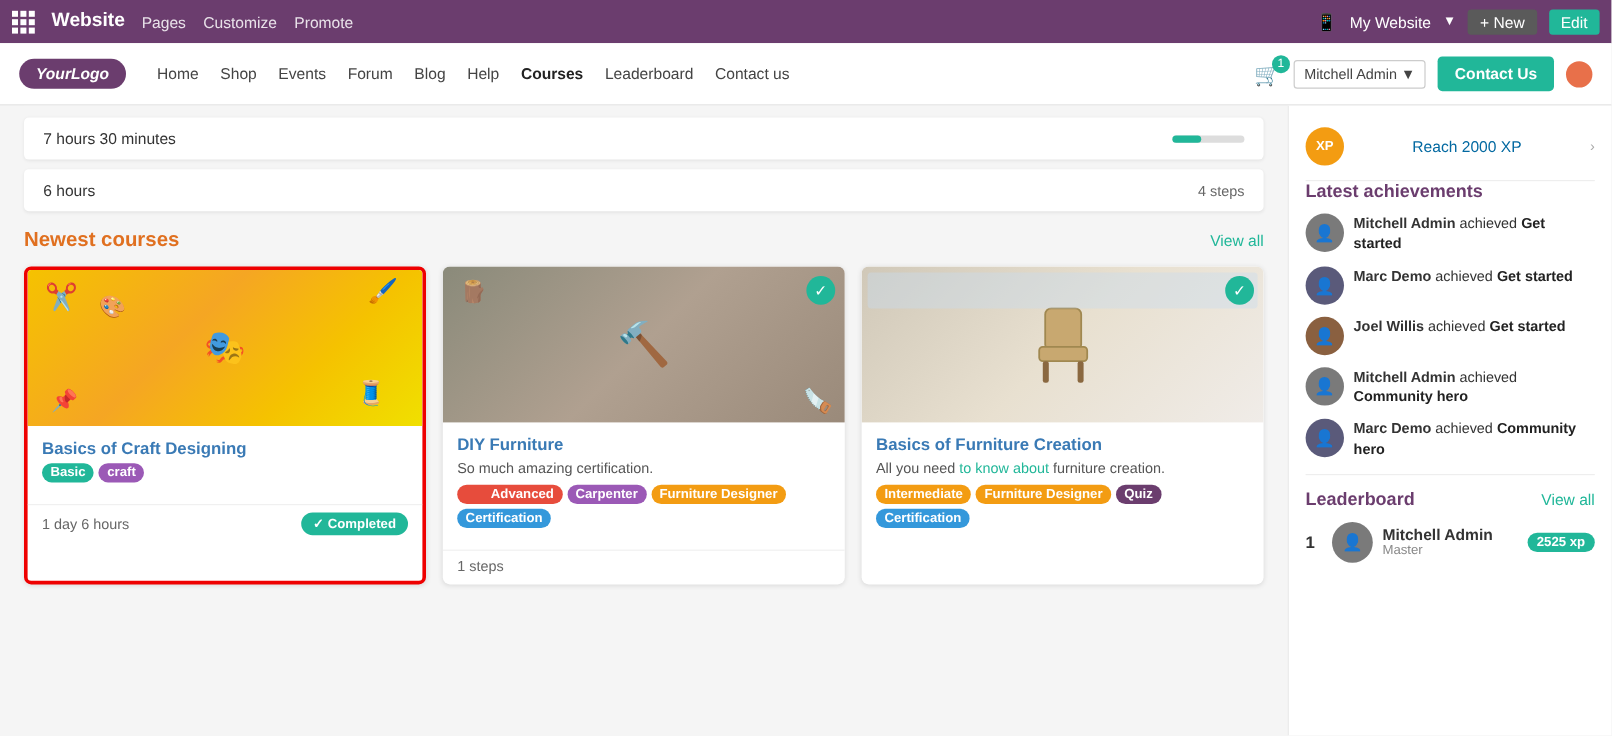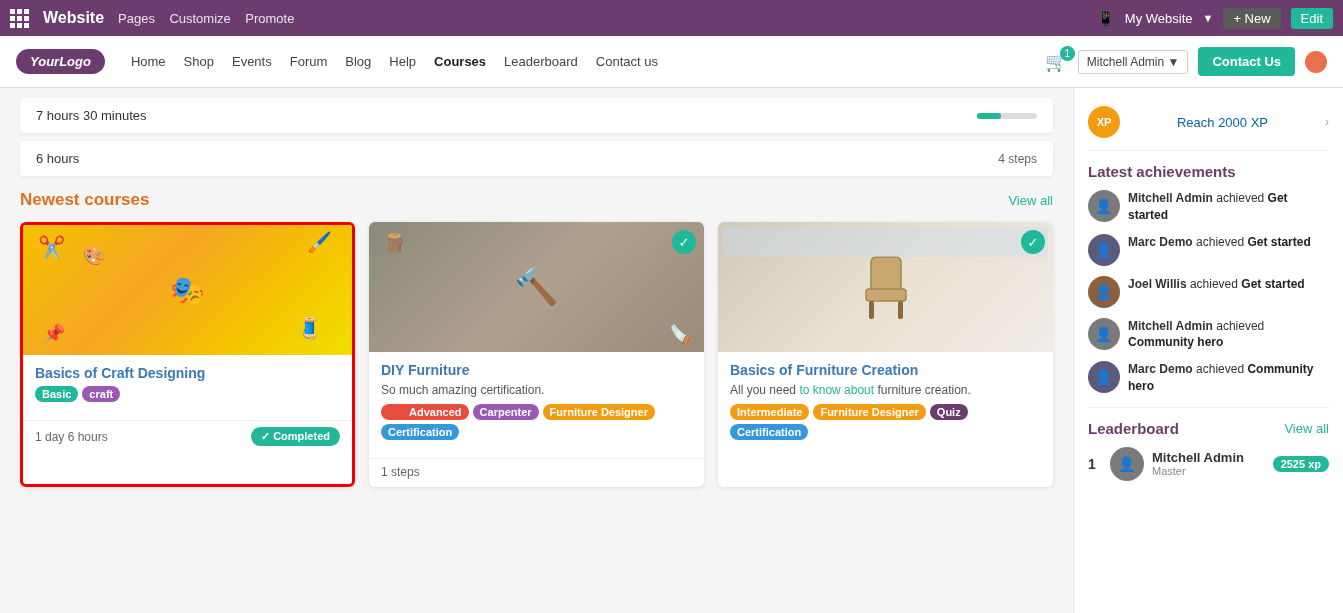--- a/index.html
+++ b/index.html
@@ -275,21 +275,20 @@
       padding: 12px 14px;
       overflow-y: auto;
     }
 
     .reach-xp-row {
       display: flex;
       align-items: center;
       gap: 8px;
       padding: 6px 0 12px 0;
       border-bottom: 1px solid #eee;
-      margin-bottom: 12px;
     }
     .xp-circle {
       width: 32px; height: 32px;
       background: #f39c12;
       border-radius: 50%;
       display: flex;
       align-items: center;
       justify-content: center;
       color: white;
       font-size: 11px;

